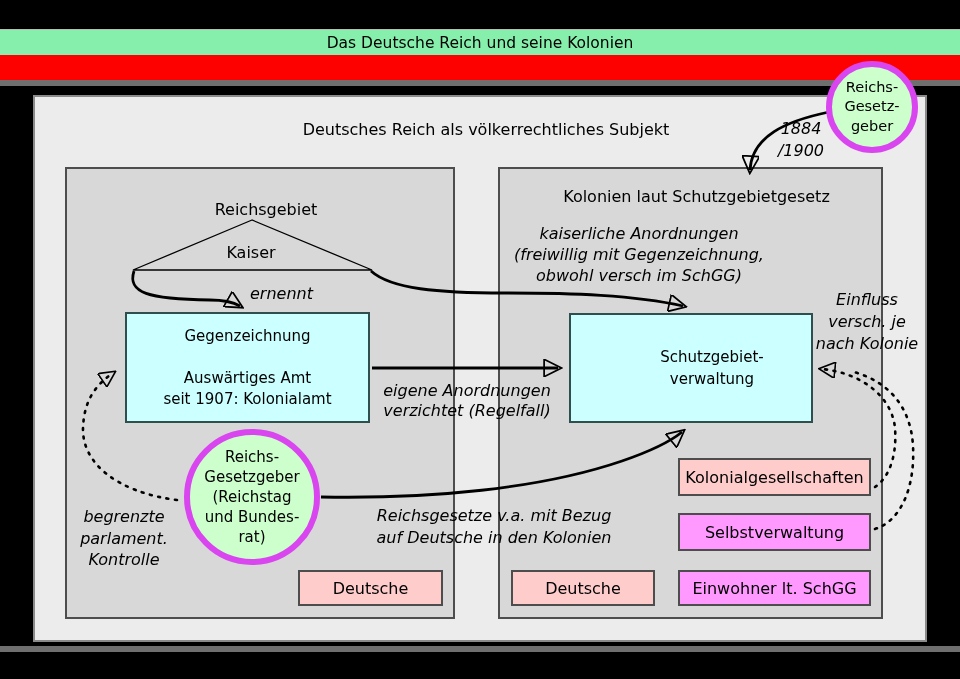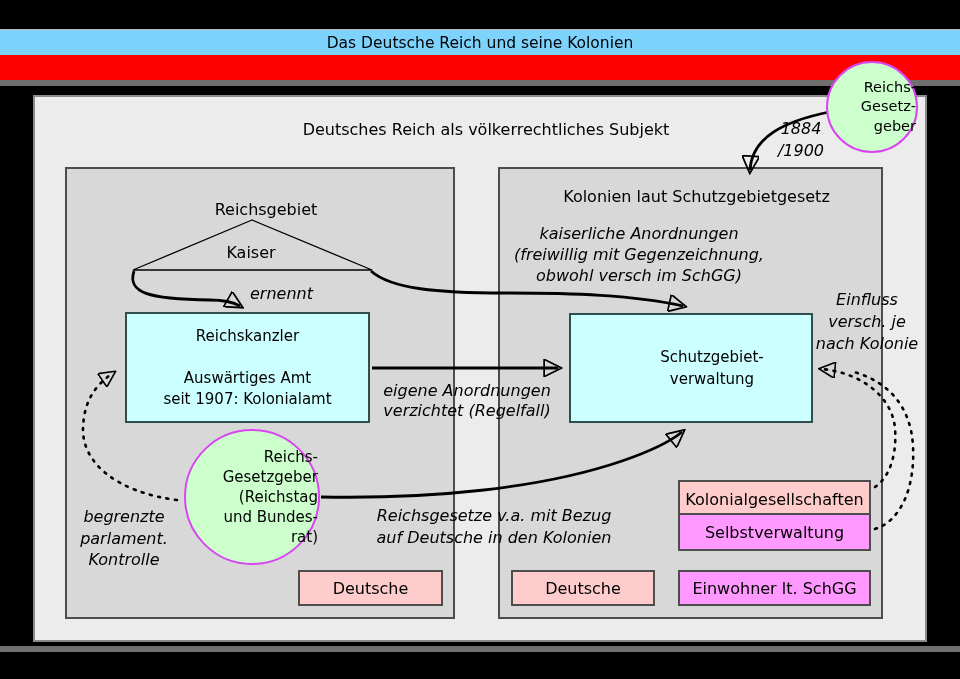--- a/index.html
+++ b/index.html
@@ -2,36 +2,36 @@
 <html><head>
 <meta charset="utf-8">
 <style>
   html,body{margin:0;padding:0;}
   body{
     width:960px;height:679px;position:relative;background:#000;
     font-family:"DejaVu Sans","Liberation Sans",sans-serif;color:#000;overflow:hidden;
   }
   .abs{position:absolute;box-sizing:border-box;}
   
-  .band-white{left:0;top:29px;width:960px;height:34px;background:#7dd3fc;border-top:1px solid #bbb;
+  .band-white{left:0;top:29px;width:960px;height:34px;background:#86efac;border-top:1px solid #bbb;
     text-align:center;font-size:15.5px;line-height:26px;z-index:1;}
   .band-red{left:0;top:55px;width:960px;height:25px;background:#fd0000;z-index:1;}
   .strip{left:0;width:960px;height:6px;background:#6f6f6f;z-index:1;}
   
   .outer-panel{left:33px;top:95px;width:894px;height:547px;background:#ececec;border:2px solid #8a8a8a;z-index:1;}
   .inner-panel{background:#d8d8d8;border:2px solid #4d4d4d;z-index:2;}
   .panel-title{font-size:16px;text-align:center;z-index:3;padding-left:12px;}
   
   .cell{display:flex;flex-direction:column;align-items:center;justify-content:center;
     font-size:16px;border:2px solid #4d4d4d;text-align:center;z-index:4;}
   .cyan{background:#ccffff;border-color:#2f4f4f;font-size:15px;}
   .pink{background:#ffcccc;}
   .magenta{background:#ff99ff;}
-  .circle{border-radius:50%;background:#ccffcc;border:2px solid #d946ef;display:flex;flex-direction:column;
-    align-items:flex-end;justify-content:center;text-align:center;font-size:15px;z-index:4;}
+  .circle{border-radius:50%;background:#ccffcc;border:6px solid #d946ef;display:flex;flex-direction:column;
+    align-items:center;justify-content:center;text-align:center;font-size:15px;z-index:4;}
   .badge{z-index:10;font-size:14.5px;}
   
   .note{font-style:italic;font-size:16px;text-align:center;z-index:5;}
   .mlines > div{height:var(--lh,21px);line-height:var(--lh,21px);white-space:nowrap;}
   svg{position:absolute;left:0;top:0;pointer-events:none;}
   #shapes{z-index:2;}
   #arrows{z-index:9;}
   #arrows path, #shapes polygon{fill:none;stroke:#000;}
 </style>
 </head>
@@ -51,21 +51,21 @@
 <div class="abs inner-panel" style="left:498px;top:167px;width:385px;height:452px;"></div>
 <div class="abs panel-title" style="left:498px;top:187px;width:385px;">Kolonien laut Schutzgebietgesetz</div>
 
 <svg id="shapes" width="960" height="679">
   <polygon points="252,220 133,270 372,270" fill="#ffffaa" stroke="#000" stroke-width="1.3"></polygon>
 </svg>
 <div class="abs" style="left:190px;top:243px;width:122px;text-align:center;font-size:16px;z-index:3;">Kaiser</div>
 <div class="abs note" style="left:250px;top:284px;z-index:3;">ernennt</div>
 
 <div class="abs cell cyan mlines" style="--lh:21px;left:125px;top:312px;width:245px;height:111px;">
-  <div>Reichskanzler</div>
+  <div>Gegenzeichnung</div>
   <div></div>
   <div>Auswärtiges Amt</div>
   <div>seit 1907: Kolonialamt</div>
 </div>
 
 <div class="abs circle mlines" style="--lh:20px;left:184px;top:429px;width:136px;height:136px;">
   <div>Reichs-</div>
   <div>Gesetzgeber</div>
   <div>(Reichstag</div>
   <div>und Bundes-</div>
@@ -84,21 +84,21 @@
   <div>kaiserliche Anordnungen</div>
   <div>(freiwillig mit Gegenzeichnung,</div>
   <div>obwohl versch im SchGG)</div>
 </div>
 
 <div class="abs cell cyan mlines" style="--lh:22px;left:569px;top:313px;width:244px;height:110px;padding-left:42px;">
   <div>Schutzgebiet-</div>
   <div>verwaltung</div>
 </div>
 
-<div class="abs cell pink" style="left:678px;top:480px;width:193px;height:38px;">Kolonialgesellschaften</div>
+<div class="abs cell pink" style="left:678px;top:458px;width:193px;height:38px;">Kolonialgesellschaften</div>
 <div class="abs cell magenta" style="left:678px;top:513px;width:193px;height:38px;">Selbstverwaltung</div>
 <div class="abs cell pink" style="left:511px;top:570px;width:144px;height:36px;">Deutsche</div>
 <div class="abs cell magenta" style="left:678px;top:570px;width:193px;height:36px;">Einwohner lt. SchGG</div>
 
 <div class="abs note mlines" style="--lh:22px;left:759px;top:118px;width:84px;z-index:5;">
   <div>1884</div>
   <div>/1900</div>
 </div>
 
 <div class="abs note mlines" style="--lh:22px;left:806px;top:289px;width:122px;">

